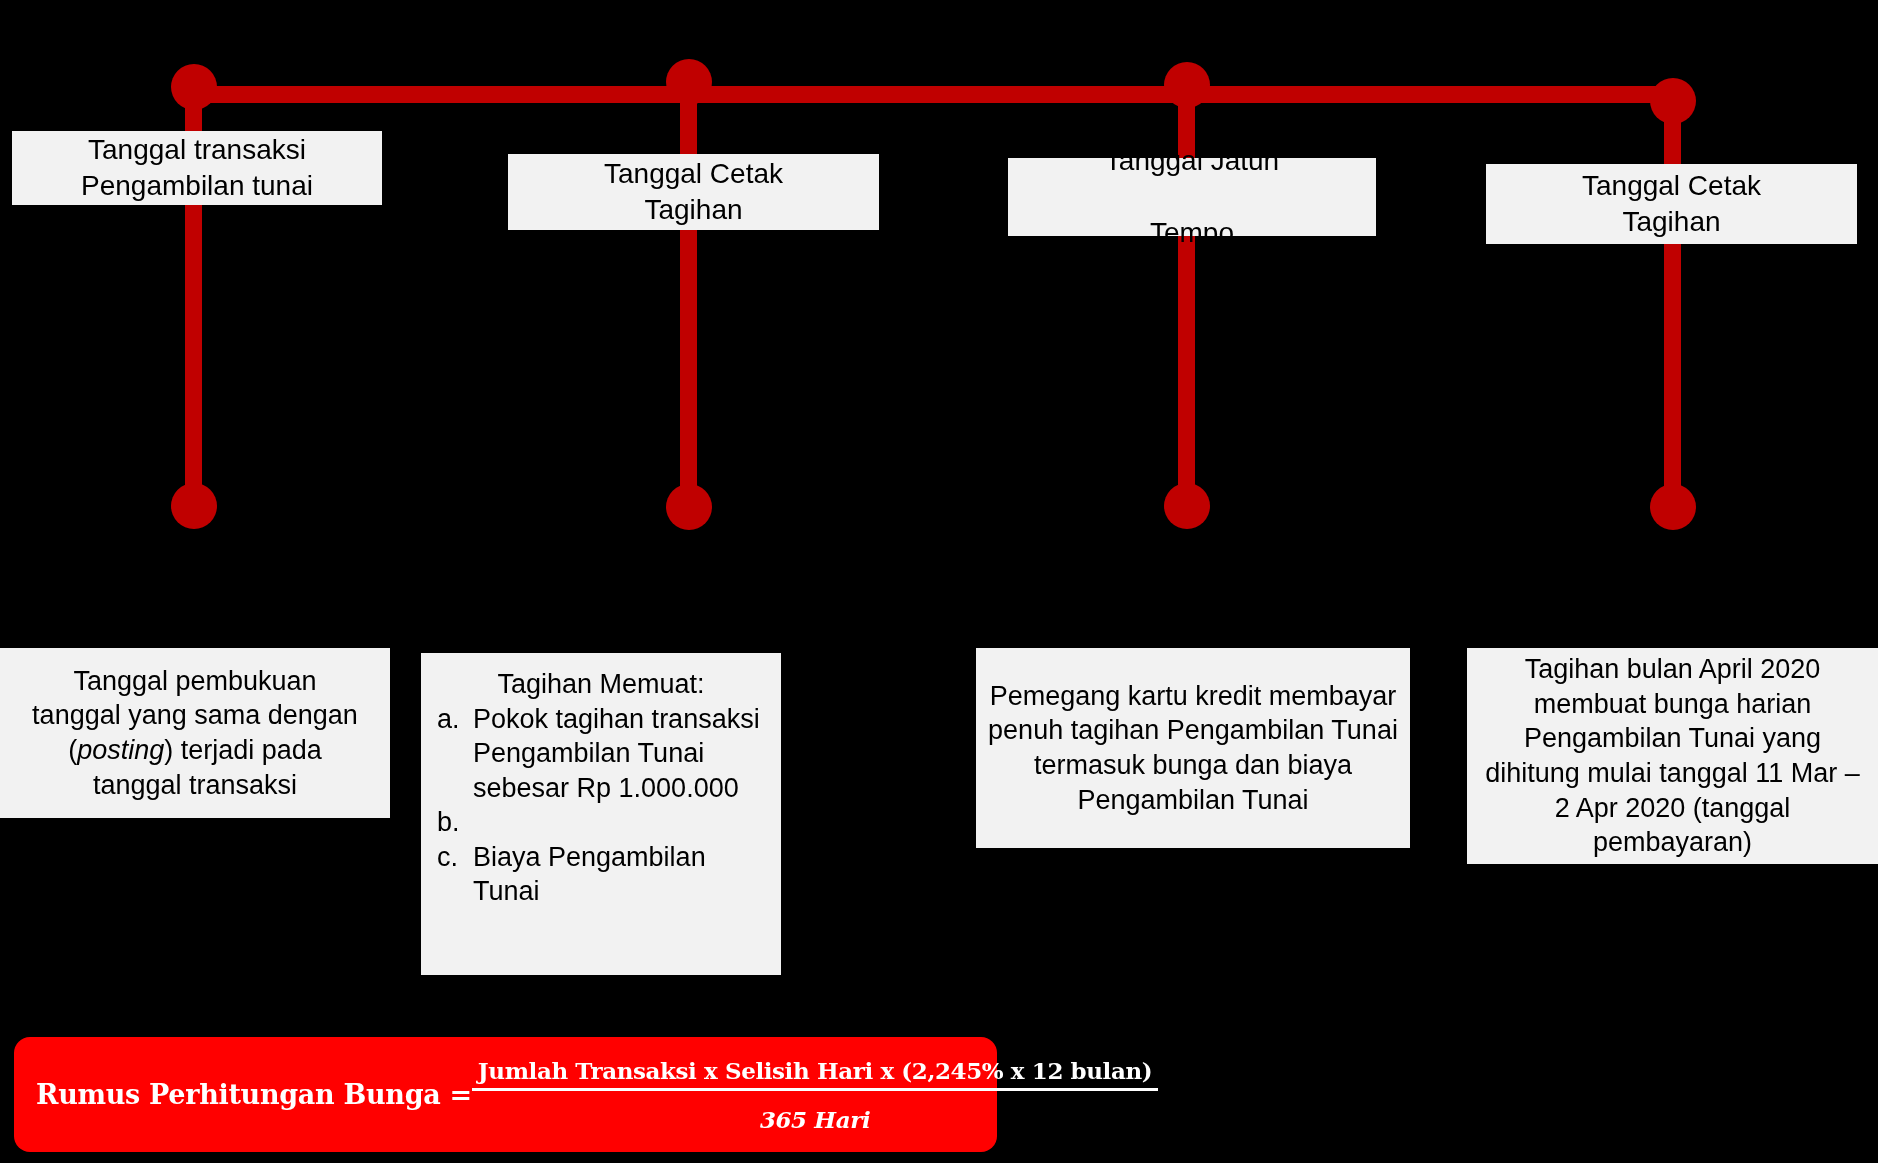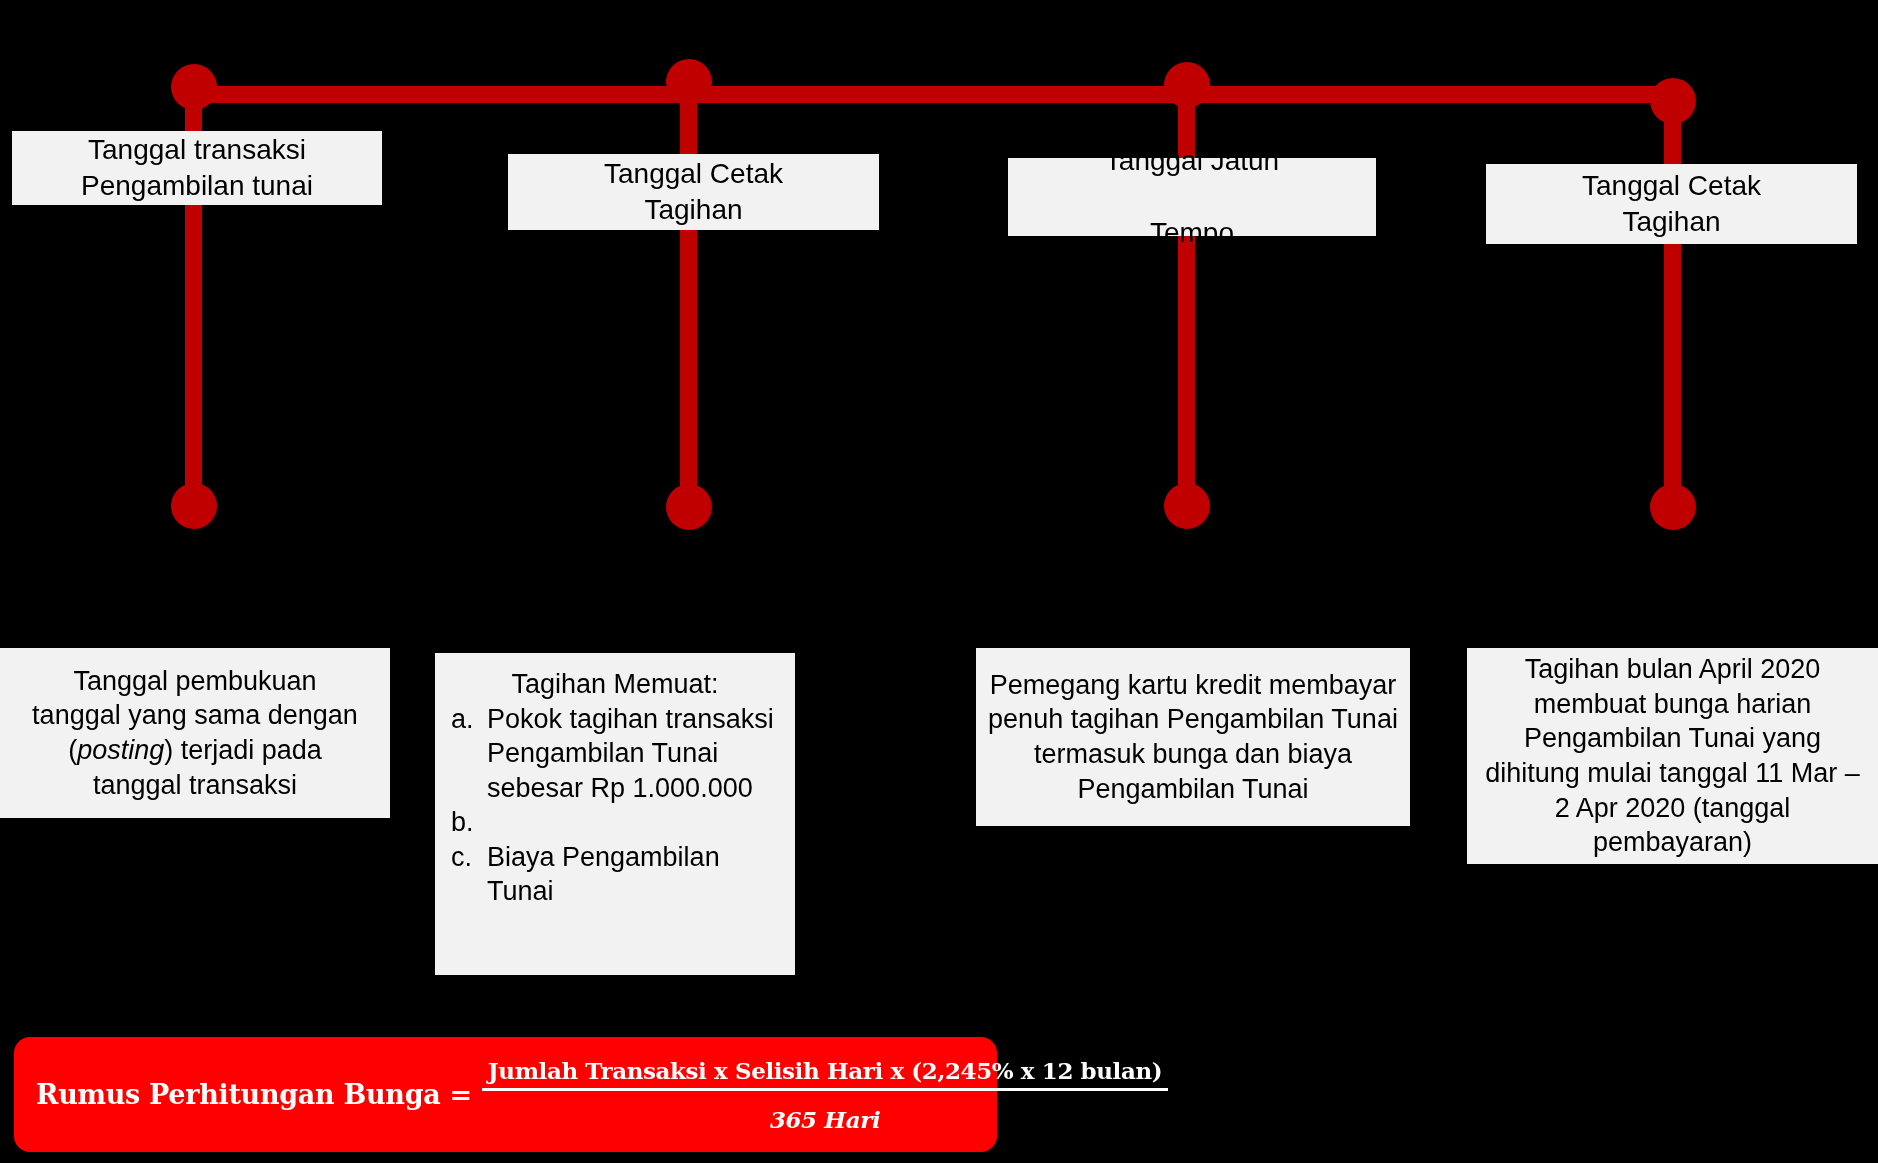--- a/index.html
+++ b/index.html
@@ -116,21 +116,20 @@
     font-weight: bold;
     font-size: 27px;
     white-space: nowrap;
     letter-spacing: -0.3px;
     text-align: right;
   }
   .fraction {
     display: inline-flex;
     flex-direction: column;
     align-items: center;
-    margin-left: 10px;
     font-family: "DejaVu Serif", serif;
     font-weight: bold;
     font-size: 23px;
     letter-spacing: -0.4px;
   }
   .numerator {
     padding: 0 6px 4px 6px;
     white-space: nowrap;
   }
   .frac-bar {
@@ -194,37 +193,37 @@
 
   <div class="card card-bottom center" style="left:0px; top:648px; width:390px; height:170px;">
     <p>Tanggal pembukuan</p>
     <p>tanggal yang sama dengan</p>
     <p>
       <span>(</span><em>posting</em><span>) terjadi pada</span>
     </p>
     <p>tanggal transaksi</p>
   </div>
 
-  <div class="card card-bottom" style="left:435px; top:653px; width:360px; height:322px; justify-content:flex-start; padding-top:14px;">
+  <div class="card card-bottom" style="left:421px; top:653px; width:360px; height:322px; justify-content:flex-start; padding-top:14px;">
     <p class="list-heading">Tagihan Memuat:</p>
 
     <div class="li">
       <span class="li-mark">a.</span>
       <span class="li-body">Pokok tagihan transaksi Pengambilan Tunai sebesar Rp 1.000.000</span>
     </div>
     <div class="li">
       <span class="li-mark">b.</span>
     </div>
     <div class="li">
       <span class="li-mark">c.</span>
       <span class="li-body">Biaya Pengambilan Tunai</span>
     </div>
   </div>
 
-  <div class="card card-bottom center" style="left:976px; top:648px; width:434px; height:178px;">
+  <div class="card card-bottom center" style="left:976px; top:648px; width:434px; height:200px;">
     <p>Pemegang kartu kredit membayar penuh tagihan Pengambilan Tunai termasuk bunga dan biaya Pengambilan Tunai</p>
   </div>
 
   <div class="card card-bottom center" style="left:1467px; top:648px; width:411px; height:216px;text-align:center;">
     <p>Tagihan bulan April 2020 membuat bunga harian Pengambilan Tunai yang dihitung mulai tanggal 11 Mar – 2 Apr 2020 (tanggal pembayaran)</p>
   </div>
 
   <div class="banner">
     <span class="banner-label">Rumus Perhitungan Bunga =</span>
     <span class="fraction">

